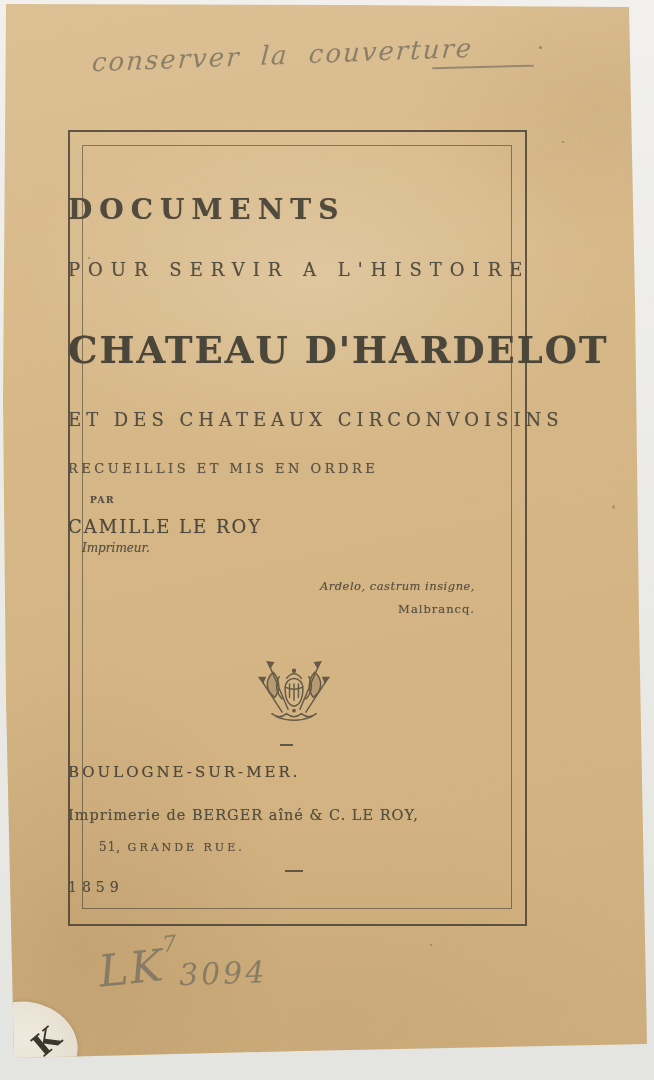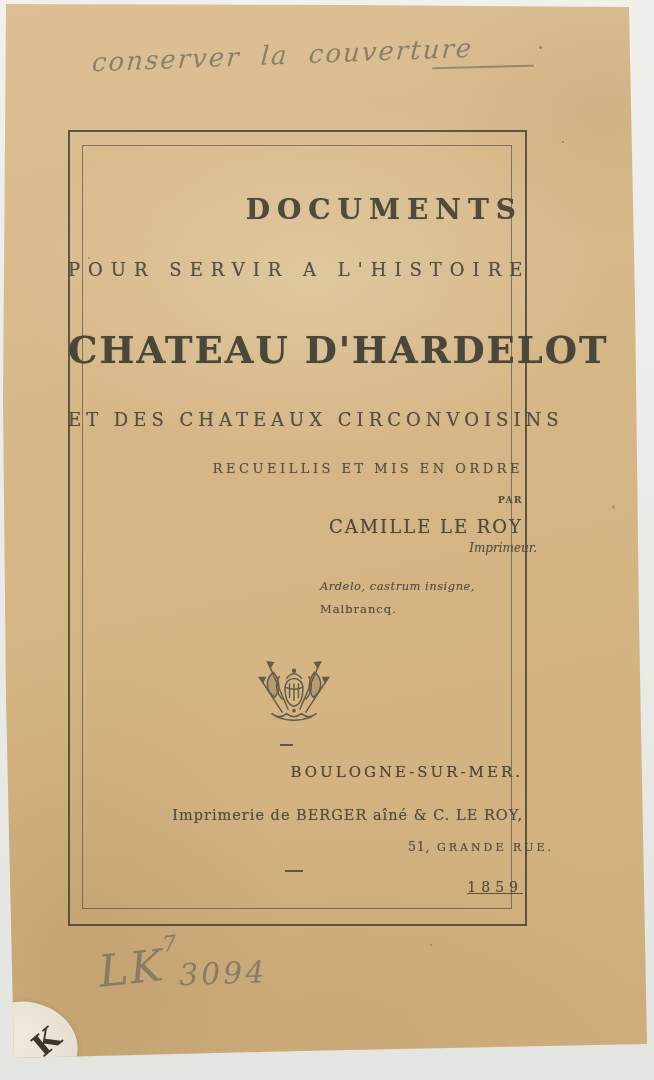--- a/index.html
+++ b/index.html
@@ -12,42 +12,42 @@
       radial-gradient(300px 420px at 12% 88%, rgba(132,98,54,0.16), rgba(132,98,54,0) 70%),
       radial-gradient(260px 200px at 92% 10%, rgba(150,116,66,0.12), rgba(150,116,66,0) 70%),
       radial-gradient(500px 300px at 50% 95%, rgba(140,106,58,0.10), rgba(140,106,58,0) 75%),
       linear-gradient(168deg,#dcc094 0%,#d6b787 38%,#d3b382 70%,#cfae7d 100%);}
   .speck{position:absolute;border-radius:50%;background:#6d5b3a;opacity:.55;}
   
   #frame-outer{position:absolute;left:68px;top:130px;width:455px;height:792px;border:2.5px solid rgba(62,57,46,0.78);}
   #frame-inner{position:absolute;left:82px;top:145px;width:428px;height:762px;border:1.2px solid rgba(62,57,46,0.55);}
   
   #content{position:absolute;left:68px;top:130px;width:455px;height:792px;color:#4e4839;}
-  .line{position:absolute;left:0;width:100%;text-align:right;white-space:nowrap;text-shadow:0 0 0.7px rgba(78,70,55,0.55);}
+  .line{position:absolute;left:0;width:100%;text-align:left;white-space:nowrap;text-shadow:0 0 0.7px rgba(78,70,55,0.55);}
   .series-title{top:63px;font-size:28px;letter-spacing:7px;font-weight:bold;color:#514b3d;}
   .series-subtitle{top:129px;font-size:18px;letter-spacing:8px;color:#565043;}
   .connector{top:167px;font-size:9px;letter-spacing:2px;color:#5a5446;}
   .main-title{top:198px;font-size:37px;letter-spacing:2px;font-weight:bold;color:#4b463a;}
   .secondary-title{top:279px;font-size:18px;letter-spacing:5px;color:#565043;}
   .compilation{top:331px;font-size:13px;letter-spacing:3.5px;color:#5a5446;}
-  .byline{top:365px;font-size:9px;letter-spacing:1.5px;font-weight:bold;color:#5a5446;}
+  .byline{top:365px;font-size:9px;letter-spacing:1.5px;font-weight:bold;color:#5a5446;padding-left:22px;}
   .author{top:386px;font-size:18px;letter-spacing:2px;color:#4f4a3d;}
   .author-role{top:411px;left:14px;font-size:12px;font-style:italic;color:#5a5446;}
-  .epigraph{position:absolute;top:449px;right:48px;text-align:left;font-size:11.5px;color:#585243;text-shadow:0 0 0.7px rgba(78,70,55,0.5);}
+  .epigraph{position:absolute;top:449px;right:48px;text-align:right;font-size:11.5px;color:#585243;text-shadow:0 0 0.7px rgba(78,70,55,0.5);}
   .epigraph .quote{font-style:italic;letter-spacing:0.5px;}
   .epigraph .attribution{margin-top:9px;letter-spacing:1px;}
   .vignette{position:absolute;top:521px;left:189px;width:74px;height:78px;}
   .dash{position:absolute;background:rgba(70,64,52,0.8);height:1.6px;}
   .dash1{top:614px;left:212px;width:13px;}
   .dash2{top:740px;left:217px;width:18px;}
   .city{top:633px;font-size:15px;letter-spacing:3px;color:#4e4839;}
   .printer{top:677px;font-size:14.5px;letter-spacing:1px;color:#53503f;}
   .address{top:710px;font-size:11px;letter-spacing:3px;color:#565043;margin-left:31px;}
   .address .num{font-size:12px;letter-spacing:1px;}
-  .year{top:749px;font-size:14px;letter-spacing:5px;color:#53503f;text-decoration:underline;}
+  .year{top:749px;font-size:14px;letter-spacing:5px;color:#53503f;}
   
   .hand{font-style:italic;color:rgba(125,116,97,0.85);}
   #top-note{position:absolute;left:92px;top:40px;font-size:26px;letter-spacing:2px;word-spacing:10px;transform:rotate(-2.2deg) skewX(-6deg);white-space:nowrap;}
   #note-flourish{position:absolute;left:432px;top:66px;width:102px;height:2px;background:rgba(125,116,97,0.7);transform:rotate(-1.5deg);border-radius:2px;}
   #shelfmark{position:absolute;left:98px;top:930px;transform:rotate(-6deg);white-space:nowrap;}
   #shelfmark .prefix{font-size:44px;letter-spacing:2px;}
   #shelfmark .sup{font-size:22px;vertical-align:28px;}
   #shelfmark .num{font-size:30px;display:inline-block;transform:rotate(4deg) translateY(10px);letter-spacing:3px;}
   
   #corner-label{position:absolute;left:-26px;top:1002px;width:104px;height:86px;background:radial-gradient(circle at 45% 40%,#efeadd 0%,#e4dfd0 70%,#d8d2c2 100%);border-radius:50%;transform:rotate(12deg);box-shadow:0 0 4px rgba(90,75,50,0.25);}

